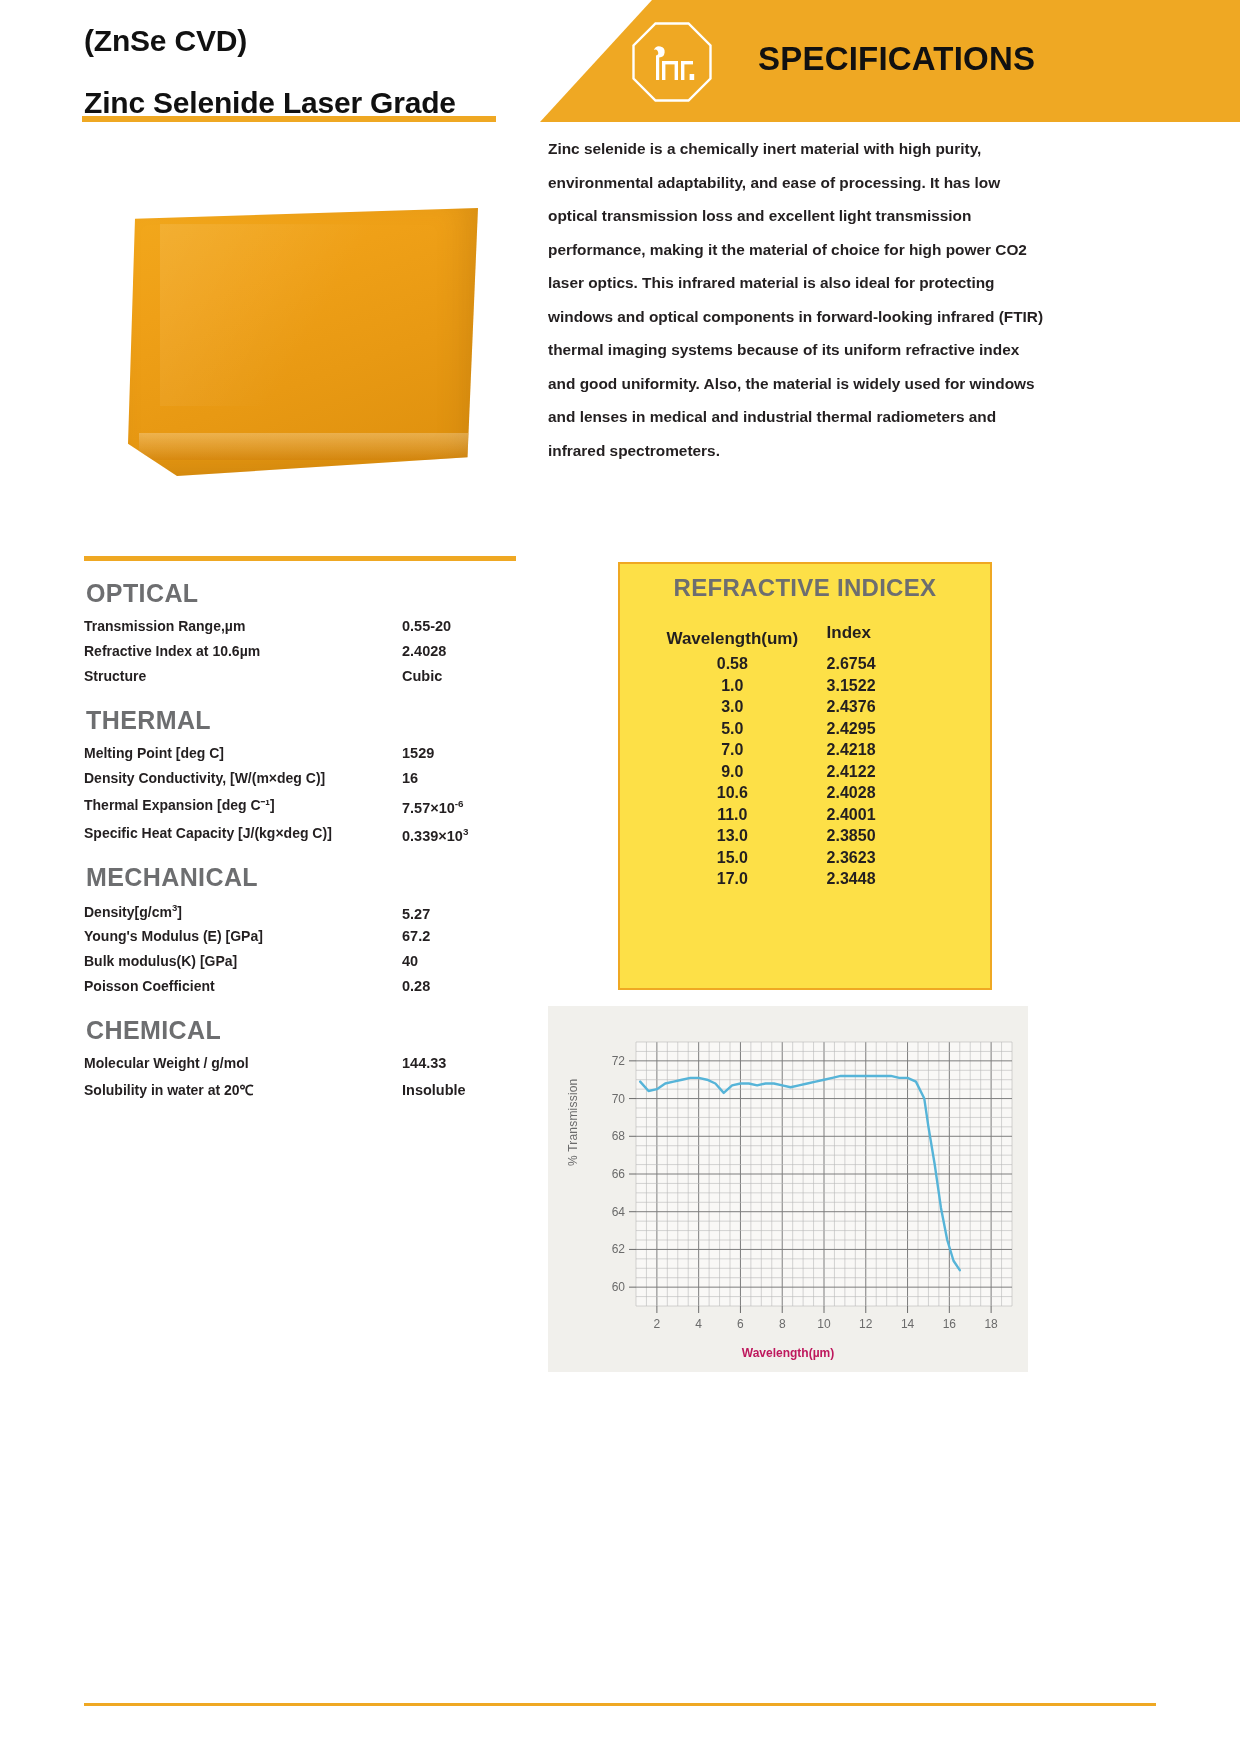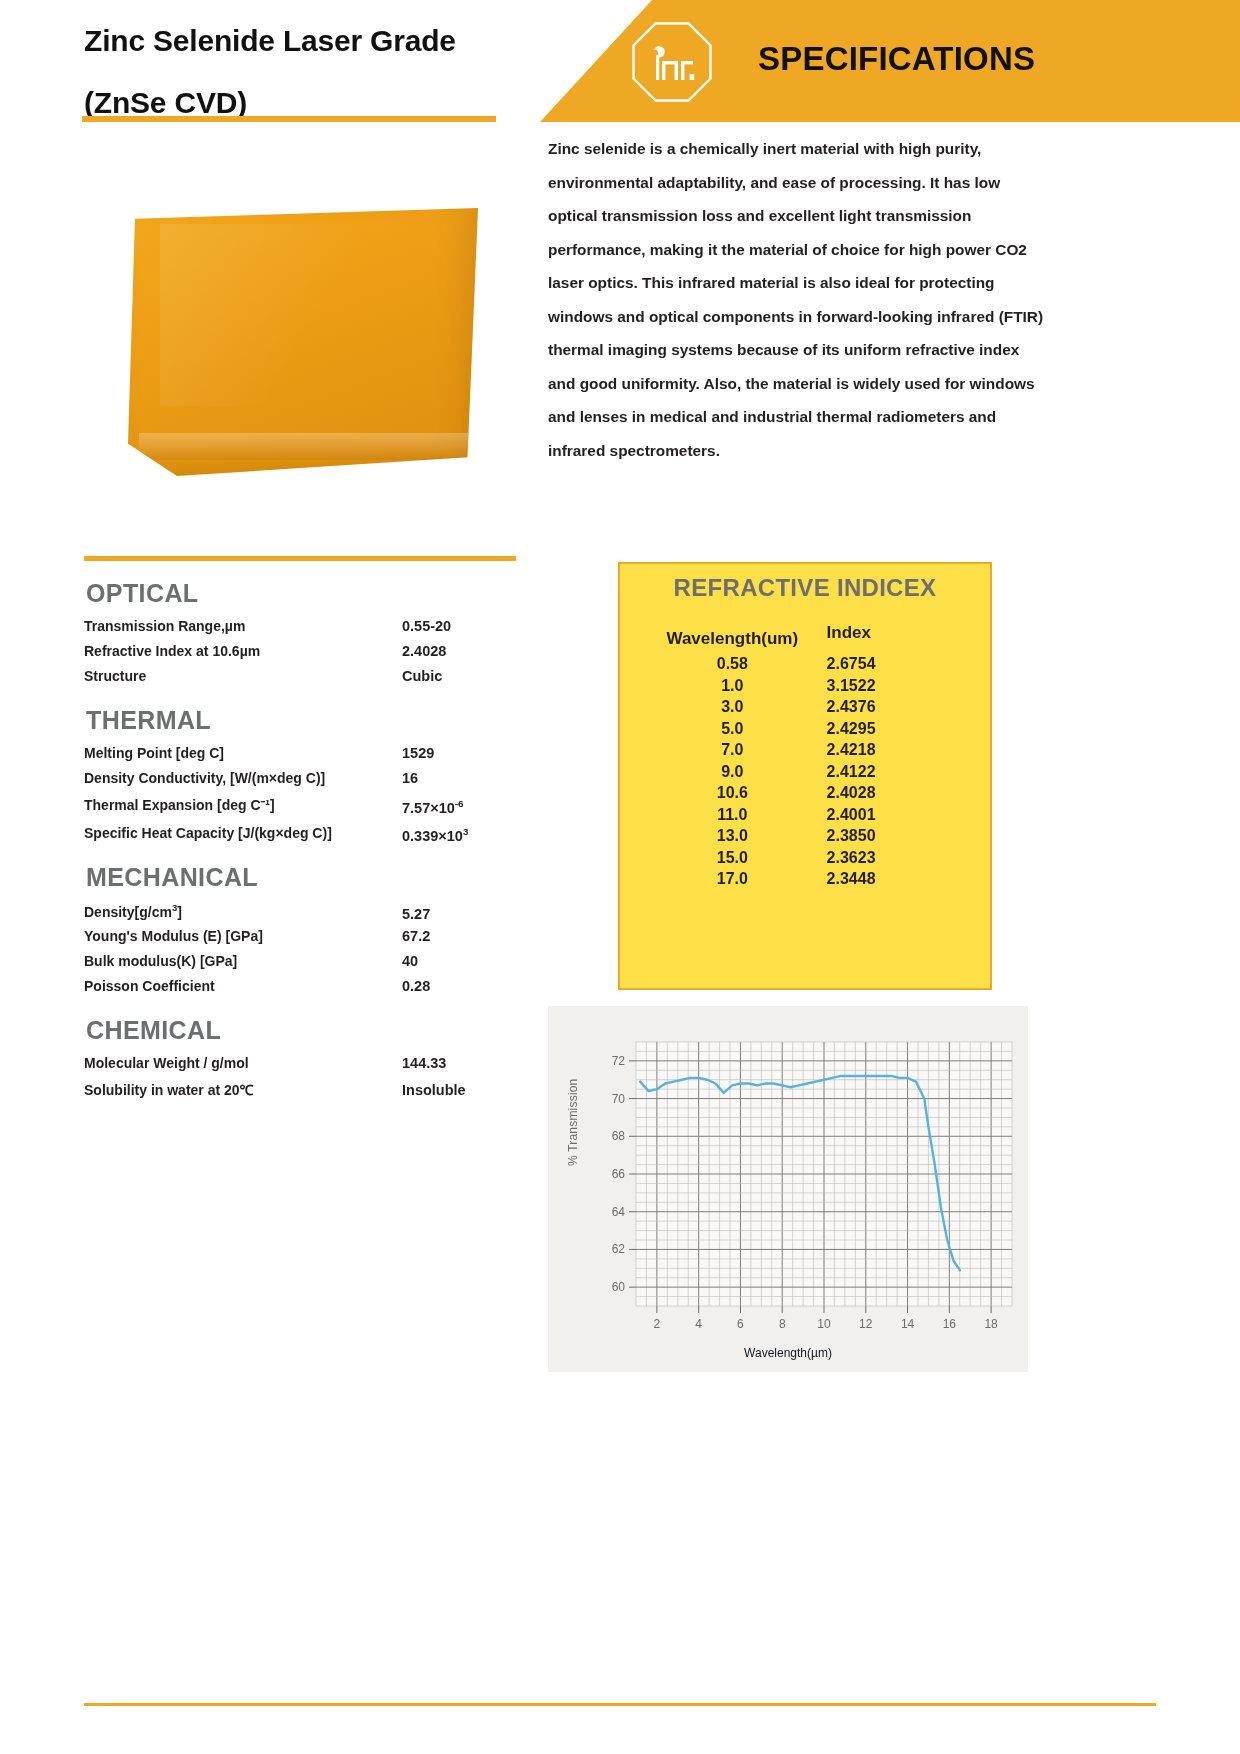--- a/index.html
+++ b/index.html
@@ -203,42 +203,43 @@
     color: #6b6b6b;
     letter-spacing: 0.2px;
     white-space: nowrap;
   }
   .chart-xlabel {
     position: absolute;
     bottom: 12px;
     width: 100%;
     text-align: center;
     font-size: 12px;
-    color: #0f172a;
+    color: #be185d;
+    font-weight: bold;
   }
   .chart-svg { position: absolute; top: 0; left: 0; }
 
   
   .footer-rule {
     position: absolute;
     bottom: 48px; left: 84px;
     width: 1072px;
     height: 3px;
     background: #efa823;
   }
 </style>
 </head>
 <body>
 
 <div class="header">
   <div class="header-band"></div>
 
   <div class="header-title-wrap">
+    <div class="header-title-line">(ZnSe CVD)</div>
     <div class="header-title-line">Zinc Selenide Laser Grade</div>
-    <div class="header-title-line">(ZnSe CVD)</div>
   </div>
   <div class="title-underline"></div>
 
   <svg class="logo-octagon" viewBox="0 0 80 80">
     <polygon points="23.5,1.5 56.5,1.5 78.5,23.5 78.5,56.5 56.5,78.5 23.5,78.5 1.5,56.5 1.5,23.5" fill="none" stroke="#ffffff" stroke-width="2.4"></polygon>
     <path d="M22 28 a5.5 5.5 0 1 1 5.2 7.4 L27.2 58 L24 58 L24 33.6 a3 3 0 1 0 -2.1 -5.6 Z" fill="#ffffff"></path>
     <rect x="30" y="39" width="3.4" height="19" fill="#ffffff"></rect>
     <rect x="30" y="39" width="16" height="3.4" fill="#ffffff"></rect>
     <rect x="42.6" y="39" width="3.4" height="19" fill="#ffffff"></rect>
     <rect x="49" y="39" width="3.4" height="19" fill="#ffffff"></rect>

